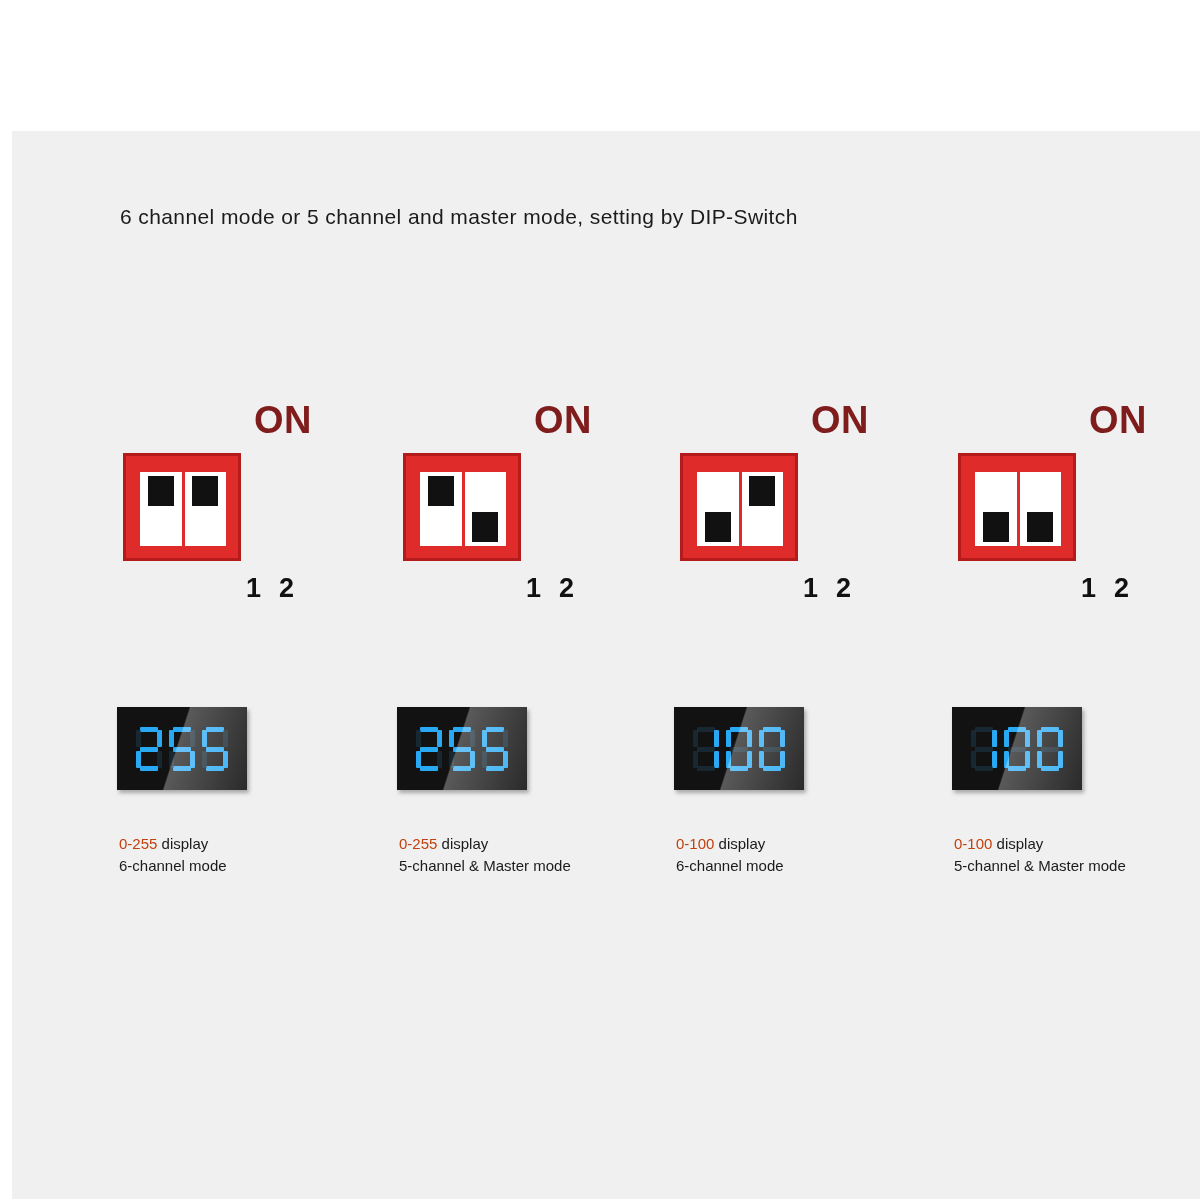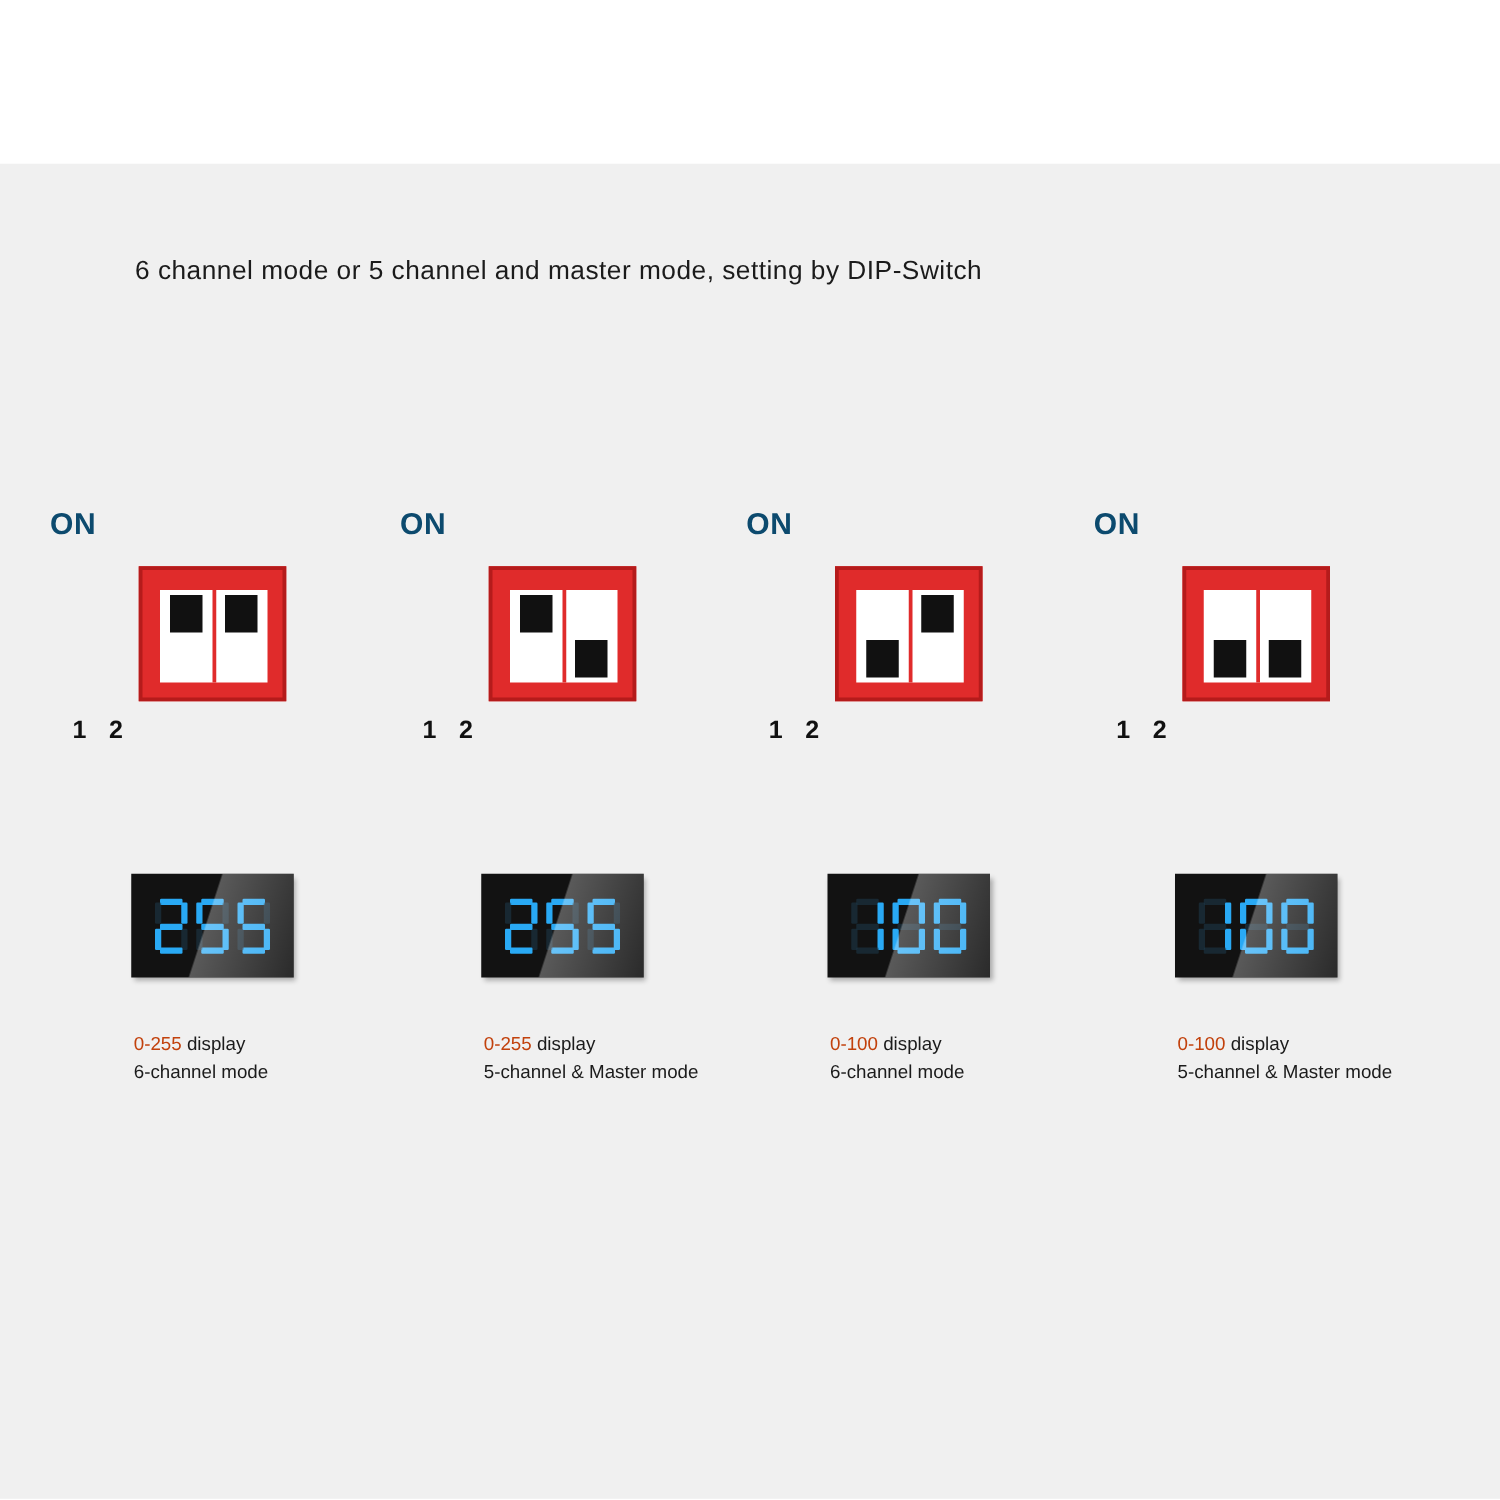--- a/index.html
+++ b/index.html
@@ -11,20 +11,21 @@
     height: 1200px;
     background: #ffffff;
     font-family: "Liberation Sans", sans-serif;
     overflow: hidden;
   }
   #page {
     position: relative;
     width: 1186px;
     height: 1200px;
     background: #ffffff;
+    margin-left: 12px;
   }
   #panel {
     position: absolute;
     left: 0;
     top: 131px;
     width: 1200px;
     height: 1068px;
     background: #f0f0f0;
   }
   #heading {
@@ -41,25 +42,25 @@
     position: absolute;
     top: 400px;
     width: 260px;
   }
   .col-0 { left: 40px; }
   .col-1 { left: 320px; }
   .col-2 { left: 597px; }
   .col-3 { left: 875px; }
 
   .on-label {
-    text-align: left;
+    text-align: right;
     font-family: "Liberation Sans", sans-serif;
     font-weight: bold;
-    font-size: 24px;
-    color: #0c4a6e;
+    font-size: 38px;
+    color: #7f1d1d;
     letter-spacing: 0.5px;
     line-height: 40px;
   }
   .dip {
     margin: 13px auto 0 auto;
     width: 118px;
     height: 108px;
     background: #e02b2b;
     border: 3px solid #b51b1b;
     box-sizing: border-box;
@@ -88,24 +89,24 @@
     transform: translateX(-50%);
     width: 26px;
     height: 30px;
     background: #111111;
   }
   .nub.up { top: 4px; }
   .nub.down { bottom: 4px; }
 
   .dip-numbers {
     margin-top: 12px;
-    text-align: left;
+    text-align: right;
     font-family: "Liberation Sans", sans-serif;
     font-weight: bold;
-    font-size: 20px;
+    font-size: 27px;
     color: #111111;
     letter-spacing: 18px;
     text-indent: 18px;
   }
 
   .display {
     margin: 103px auto 0 auto;
     width: 130px;
     height: 83px;
     background: #121212;

